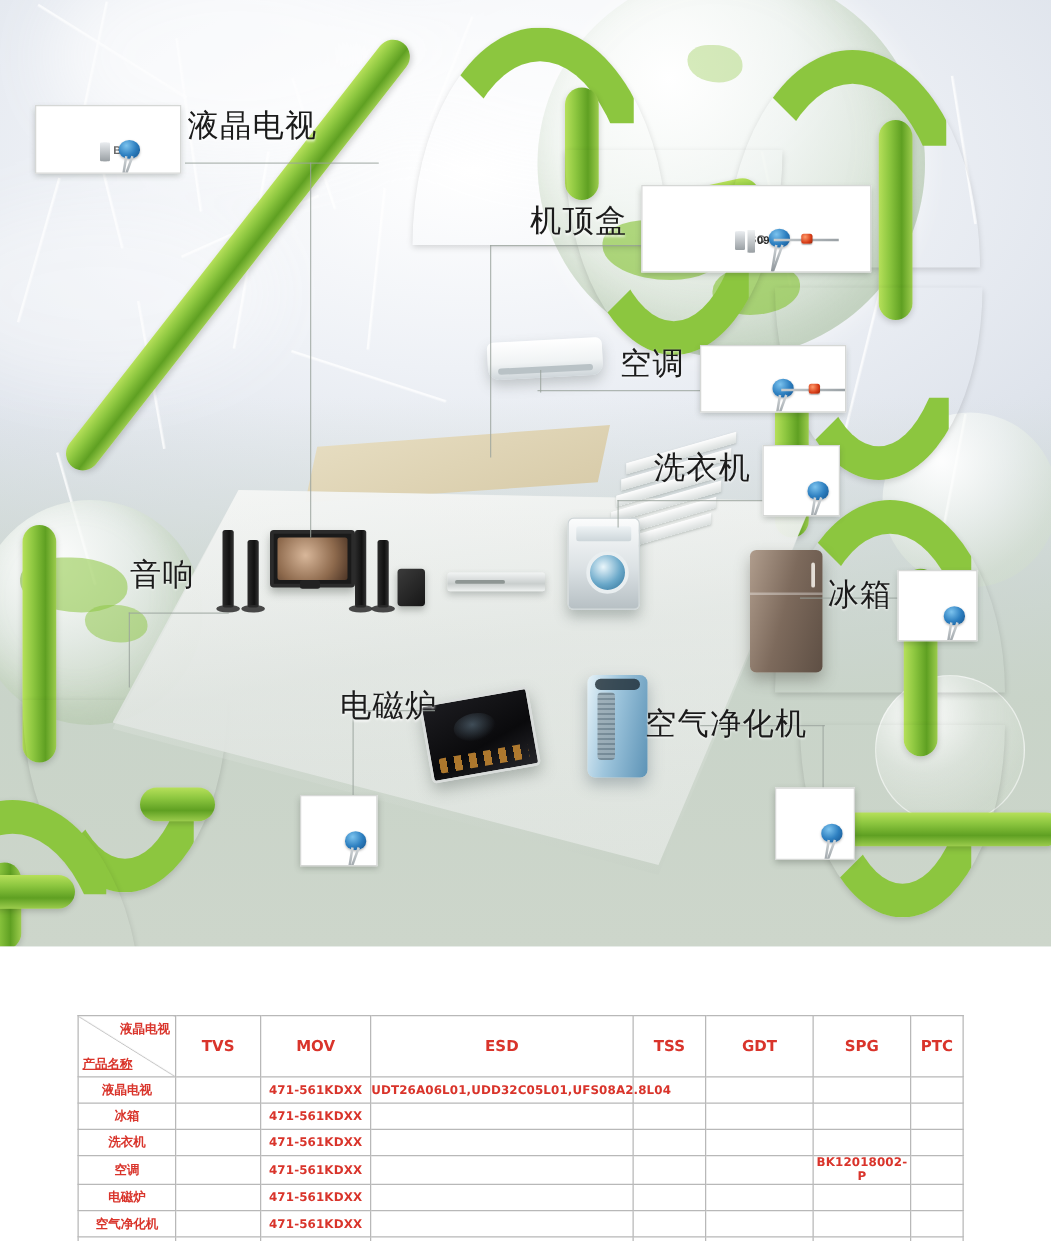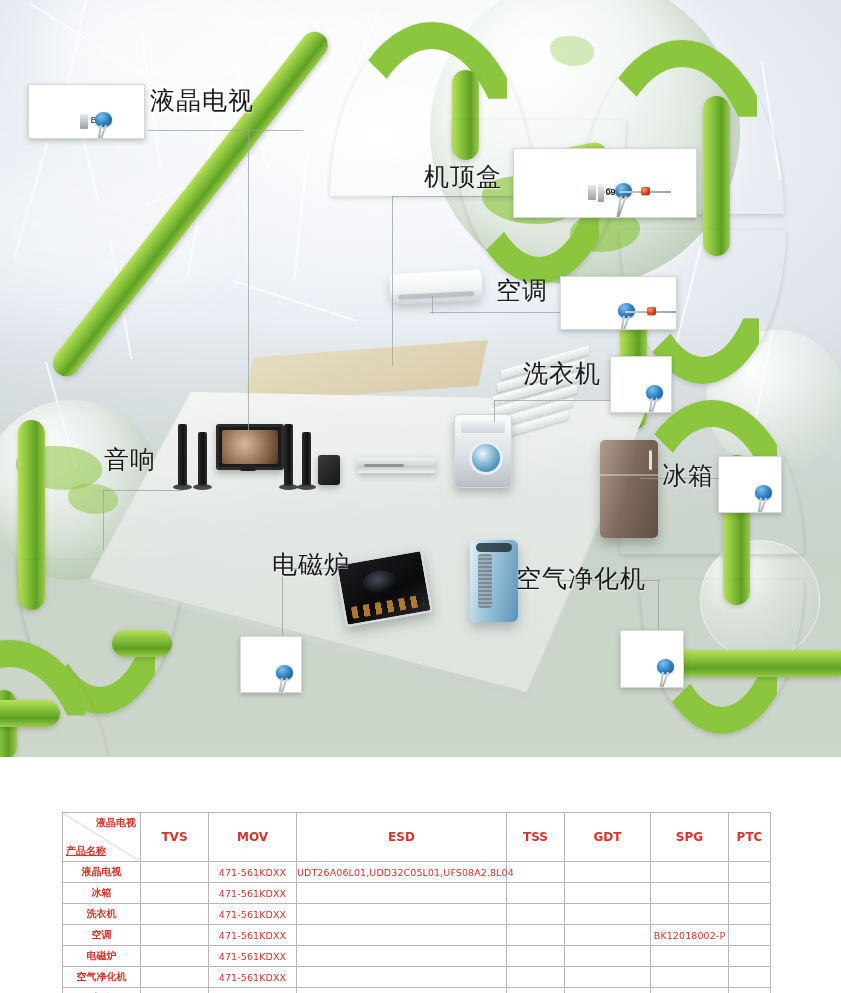--- a/index.html
+++ b/index.html
@@ -280,21 +280,21 @@
     font-size:10px;
     text-align:center;
     vertical-align:middle;
     padding:0;
     height:20px;
     font-weight:bold;
     background:#fff;
   }
   table.spec thead th{height:48px;font-size:12px;}
   table.spec tbody td{font-weight:bold;}
-  table.spec tbody td.val{font-weight:normal;font-size:9.5px;letter-spacing:.1px;}
+  table.spec tbody td.val{font-weight:bold;font-size:9.5px;letter-spacing:.1px;}
   .corner{
     position:relative;
     background:
       linear-gradient(to top right, transparent calc(50% - 0.6px), #b8b8b8 50%, transparent calc(50% + 0.6px)) !important;
   }
   .corner .tr{position:absolute;right:4px;top:3px;font-size:10px;color:#d9342b;font-weight:bold;}
   .corner .bl{position:absolute;left:3px;bottom:3px;font-size:10px;color:#d9342b;font-weight:bold;text-decoration:underline;}
 
   
   .wm-id{

